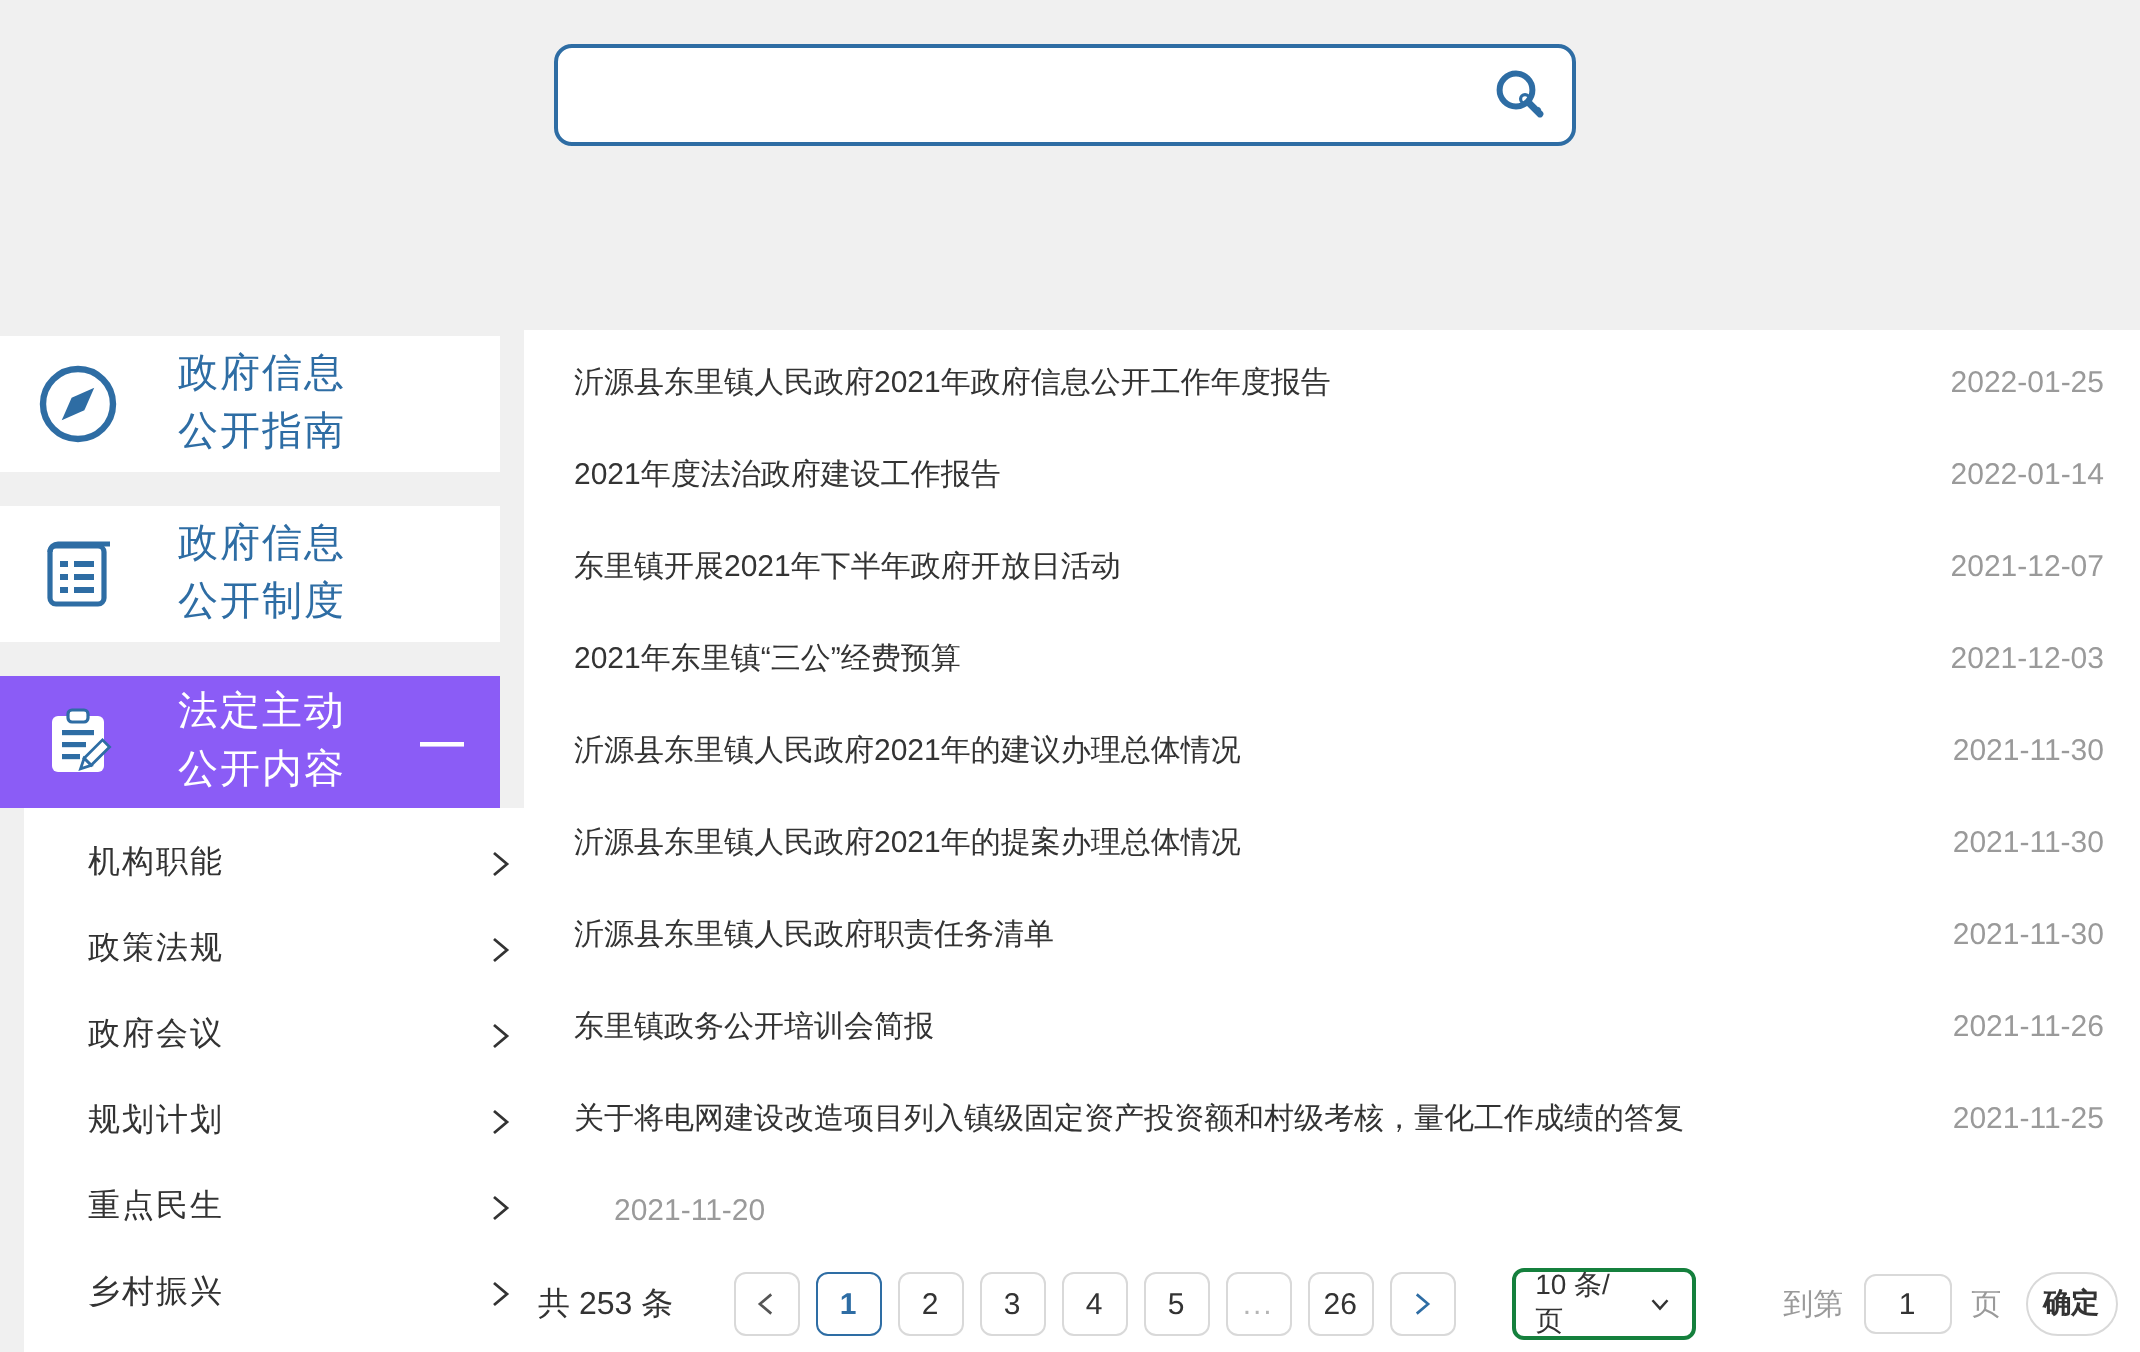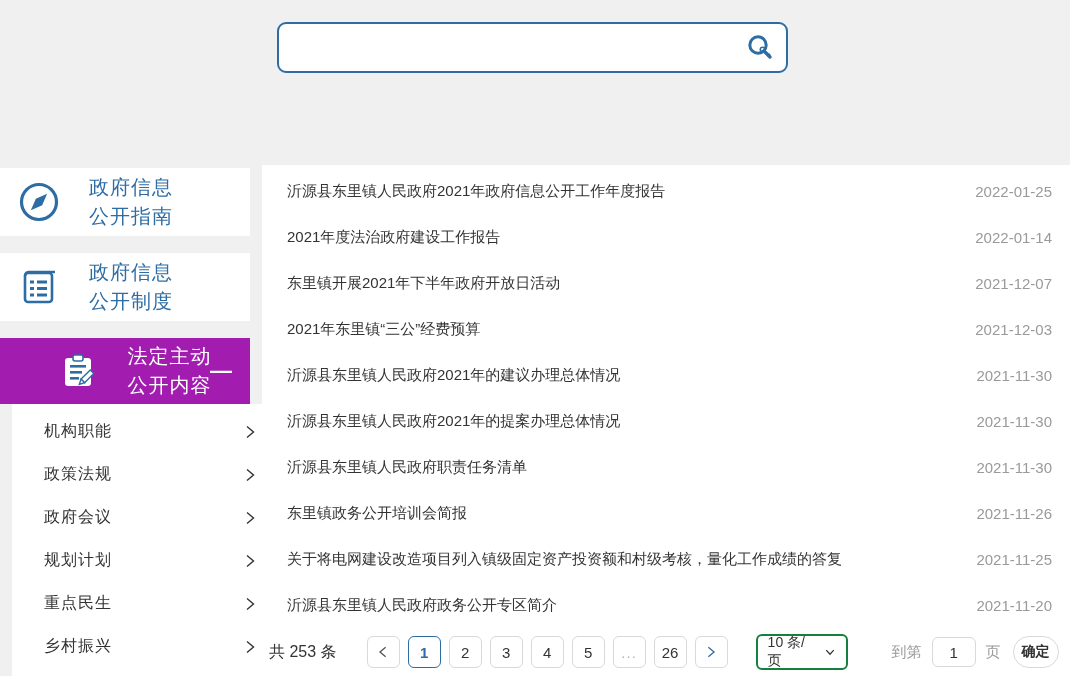--- a/index.html
+++ b/index.html
@@ -28,21 +28,21 @@
     display: flex; align-items: center; justify-content: center; cursor: pointer;
   }
 
   
   .side-group {
     position: absolute; left: 0; width: 250px; background: #ffffff;
     display: flex; align-items: center; padding-left: 16px;
   }
   .side-group.g1 { top: 168px; height: 68px; }
   .side-group.g2 { top: 253px; height: 68px; }
-  .side-group.g3 { top: 338px; height: 66px; background: #a21caf; justify-content: center; }
+  .side-group.g3 { top: 338px; height: 66px; background: #8b5cf6; }
   .side-group .icon-wrap { width: 46px; height: 46px; flex: 0 0 46px;
     display: flex; align-items: center; justify-content: center; }
   .side-group .lbl { margin-left: 27px; font-size: 20px; color: #2e6da4;
     line-height: 29px; letter-spacing: 1px; }
   .side-group.g3 .lbl { color: #ffffff; }
   .side-group .collapse {
     position: absolute; right: 18px; top: 50%; transform: translateY(-50%);
     color: #ffffff; font-size: 22px; font-weight: bold; line-height: 1;
   }
 
@@ -256,21 +256,20 @@
     </div>
     <div class="row">
       <span class="title">东里镇政务公开培训会简报</span>
       <span class="date">2021-11-26</span>
     </div>
     <div class="row">
       <span class="title">关于将电网建设改造项目列入镇级固定资产投资额和村级考核，量化工作成绩的答复</span>
       <span class="date">2021-11-25</span>
     </div>
     <div class="row">
-      <span class="title">沂源县东里镇人民政府政务公开专区简介</span>
       <span class="date">2021-11-20</span>
     </div>
 
     <div class="pager">
       <span class="total">共 253 条</span>
 
       <span class="pbox">
         <span style="display:flex">
           <svg width="14" height="14" viewBox="0 0 16 16">
               <path d="M11 2.5 L4.5 8 L11 13.5" fill="none" stroke="#555" stroke-width="1.5"></path>

